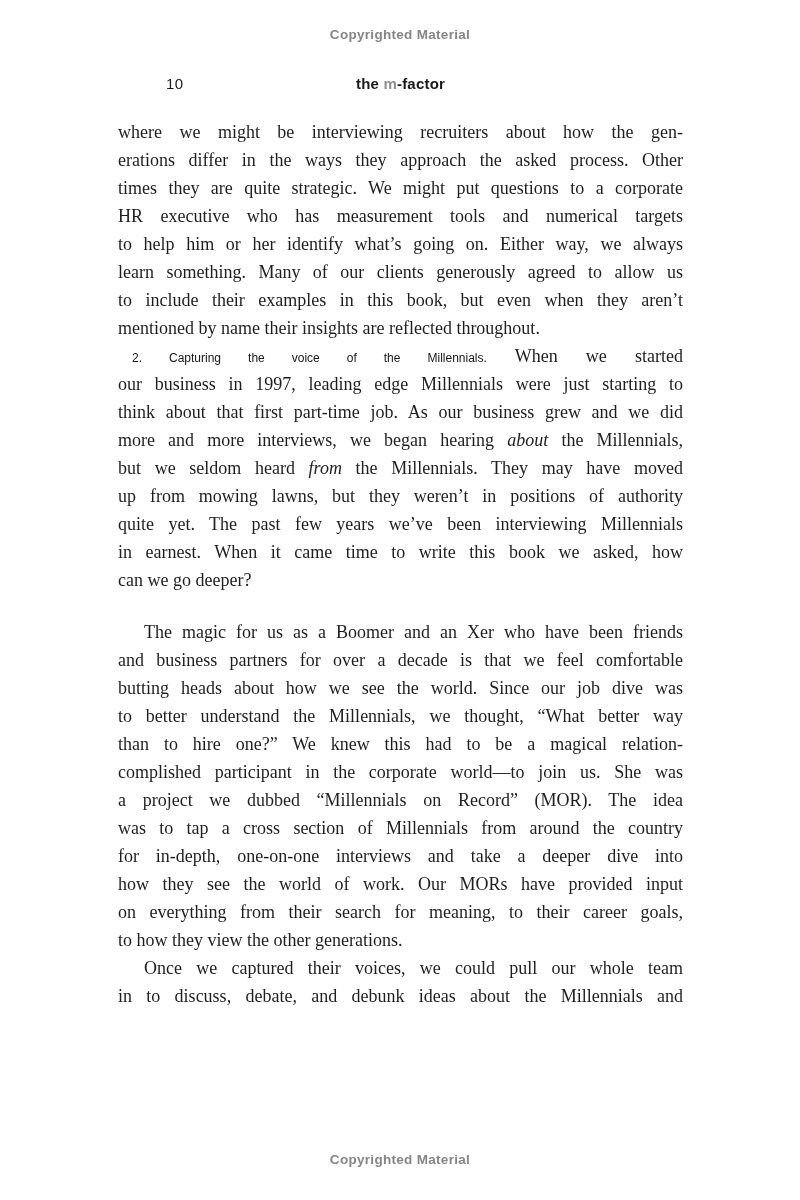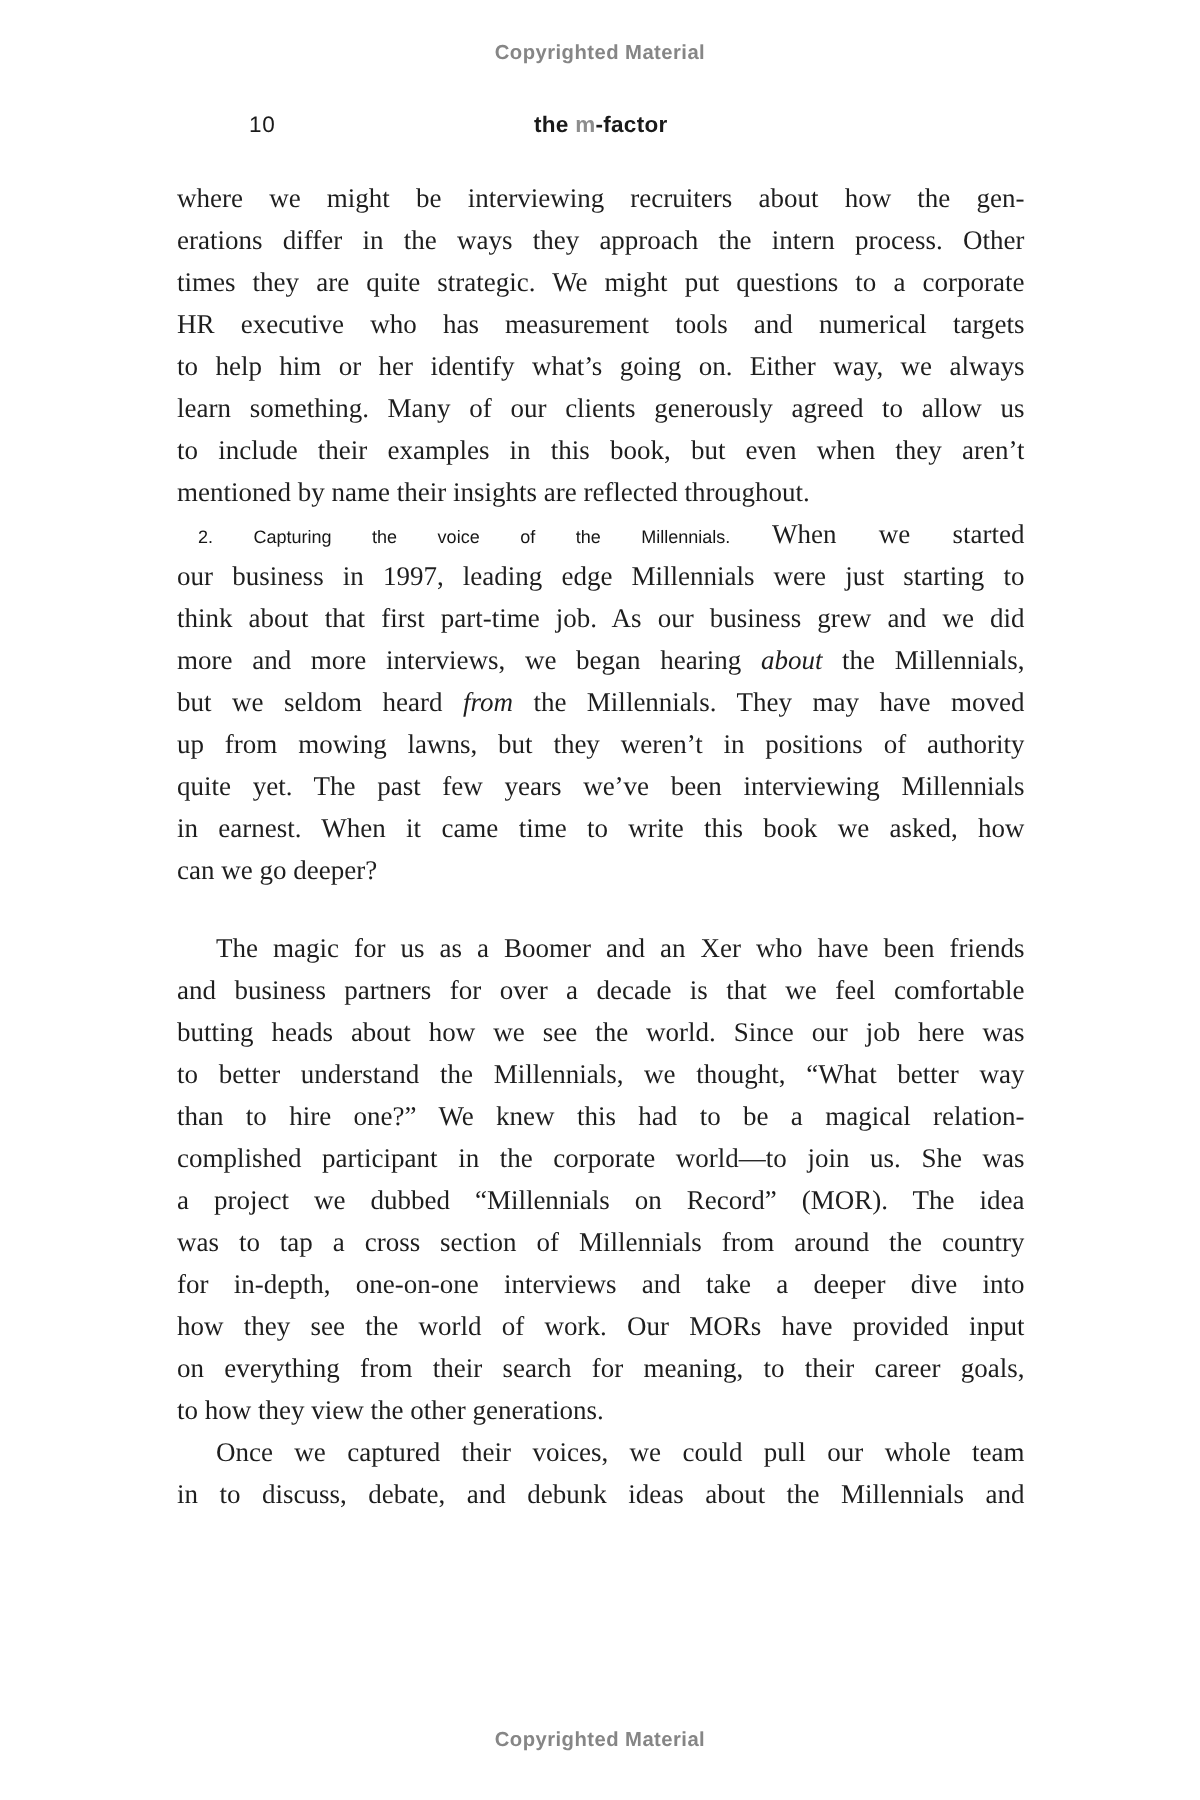--- a/index.html
+++ b/index.html
@@ -95,21 +95,21 @@
   <div class="copyright-band copyright-top">Copyrighted Material</div>
 
   <div class="page-header">
     <span class="page-number">10</span>
     <span class="running-title"><span>the </span><span class="m-hl">m</span><span>-factor</span></span>
   </div>
 
   <div class="body-text">
       <div class="para">
         <div class="line">where we might be interviewing recruiters about how the gen-</div>
-        <div class="line">erations differ in the ways they approach the intern process. Other</div>
+        <div class="line">erations differ in the ways they approach the asked process. Other</div>
         <div class="line">times they are quite strategic. We might put questions to a corporate</div>
         <div class="line">HR executive who has measurement tools and numerical targets</div>
         <div class="line">to help him or her identify what’s going on. Either way, we always</div>
         <div class="line">learn something. Many of our clients generously agreed to allow us</div>
         <div class="line">to include their examples in this book, but even when they aren’t</div>
         <div class="line no-justify">mentioned by name their insights are reflected throughout.</div>
       </div>
       <div class="para">
         <div class="line" style="text-indent: 14px;"><span class="run-in-heading">2. Capturing the voice of the Millennials.</span><span> When we started</span></div>
         <div class="line">our business in 1997, leading edge Millennials were just starting to</div>
@@ -117,21 +117,21 @@
         <div class="line"><span>more and more interviews, we began hearing </span><span class="italic">about</span><span> the Millennials,</span></div>
         <div class="line"><span>but we seldom heard </span><span class="italic">from</span><span> the Millennials. They may have moved</span></div>
         <div class="line">up from mowing lawns, but they weren’t in positions of authority</div>
         <div class="line">quite yet. The past few years we’ve been interviewing Millennials</div>
         <div class="line">in earnest. When it came time to write this book we asked, how</div>
         <div class="line no-justify">can we go deeper?</div>
       </div>
       <div class="para section-break">
         <div class="line" style="text-indent: 26px;">The magic for us as a Boomer and an Xer who have been friends</div>
         <div class="line">and business partners for over a decade is that we feel comfortable</div>
-        <div class="line">butting heads about how we see the world. Since our job here was</div>
+        <div class="line">butting heads about how we see the world. Since our job dive was</div>
         <div class="line">to better understand the Millennials, we thought, “What better way</div>
         <div class="line">than to hire one?” We knew this had to be a magical relation-</div>
         <div class="line">complished participant in the corporate world—to join us. She was</div>
         <div class="line">a project we dubbed “Millennials on Record” (MOR). The idea</div>
         <div class="line">was to tap a cross section of Millennials from around the country</div>
         <div class="line">for in-depth, one-on-one interviews and take a deeper dive into</div>
         <div class="line">how they see the world of work. Our MORs have provided input</div>
         <div class="line">on everything from their search for meaning, to their career goals,</div>
         <div class="line no-justify">to how they view the other generations.</div>
       </div>

